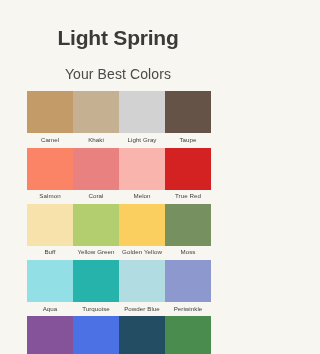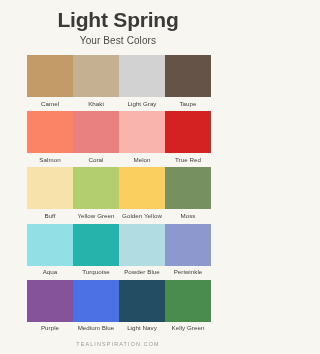--- a/index.html
+++ b/index.html
@@ -26,24 +26,24 @@
     padding-top: 9px;
     text-align: center;
     flex: 0 0 auto;
   }
   .title {
     font-size: 21px;
     font-weight: bold;
     color: #3A3A38;
     letter-spacing: -0.2px;
     line-height: 1.05;
-    margin: 0;
+    margin: 18px;
   }
   .subtitle {
-    font-size: 10px;
+    font-size: 14px;
     color: #4A4A46;
     margin: 4px 0 0 0;
     line-height: 1.1;
     letter-spacing: 0.1px;
   }
   .grid {
     margin-top: 9px;
     padding: 0 27px;
     box-sizing: border-box;
     flex: 1 1 auto;

